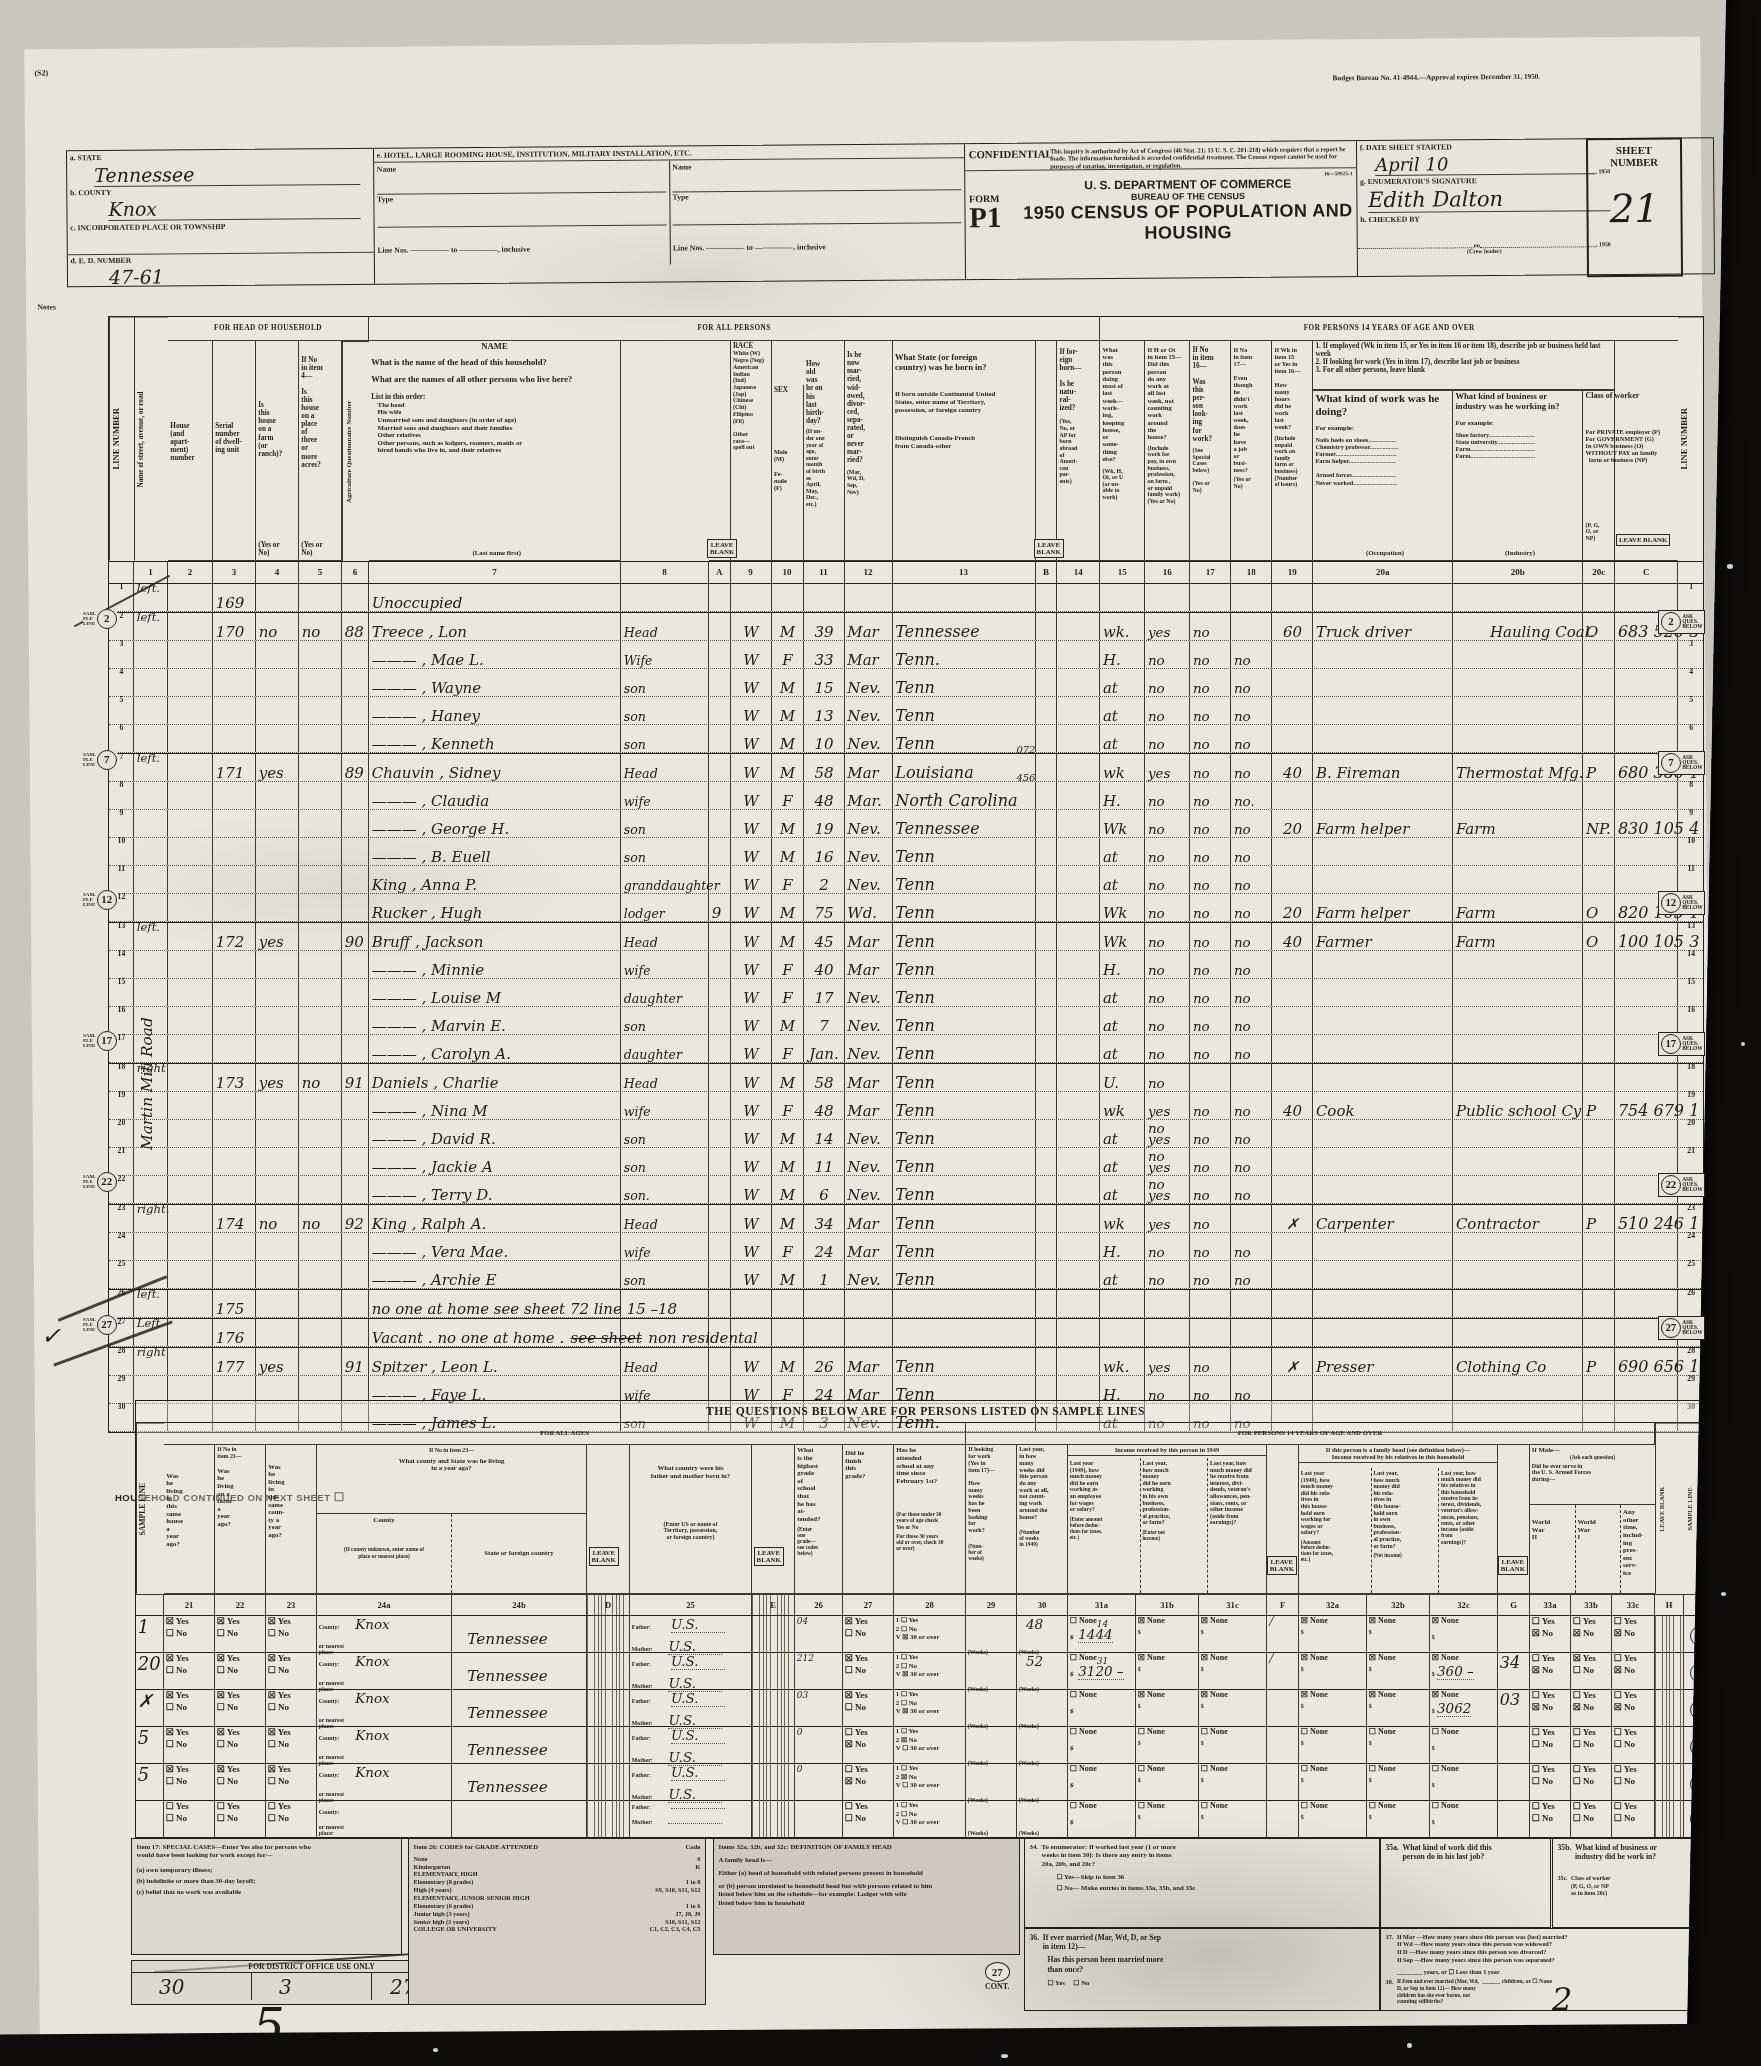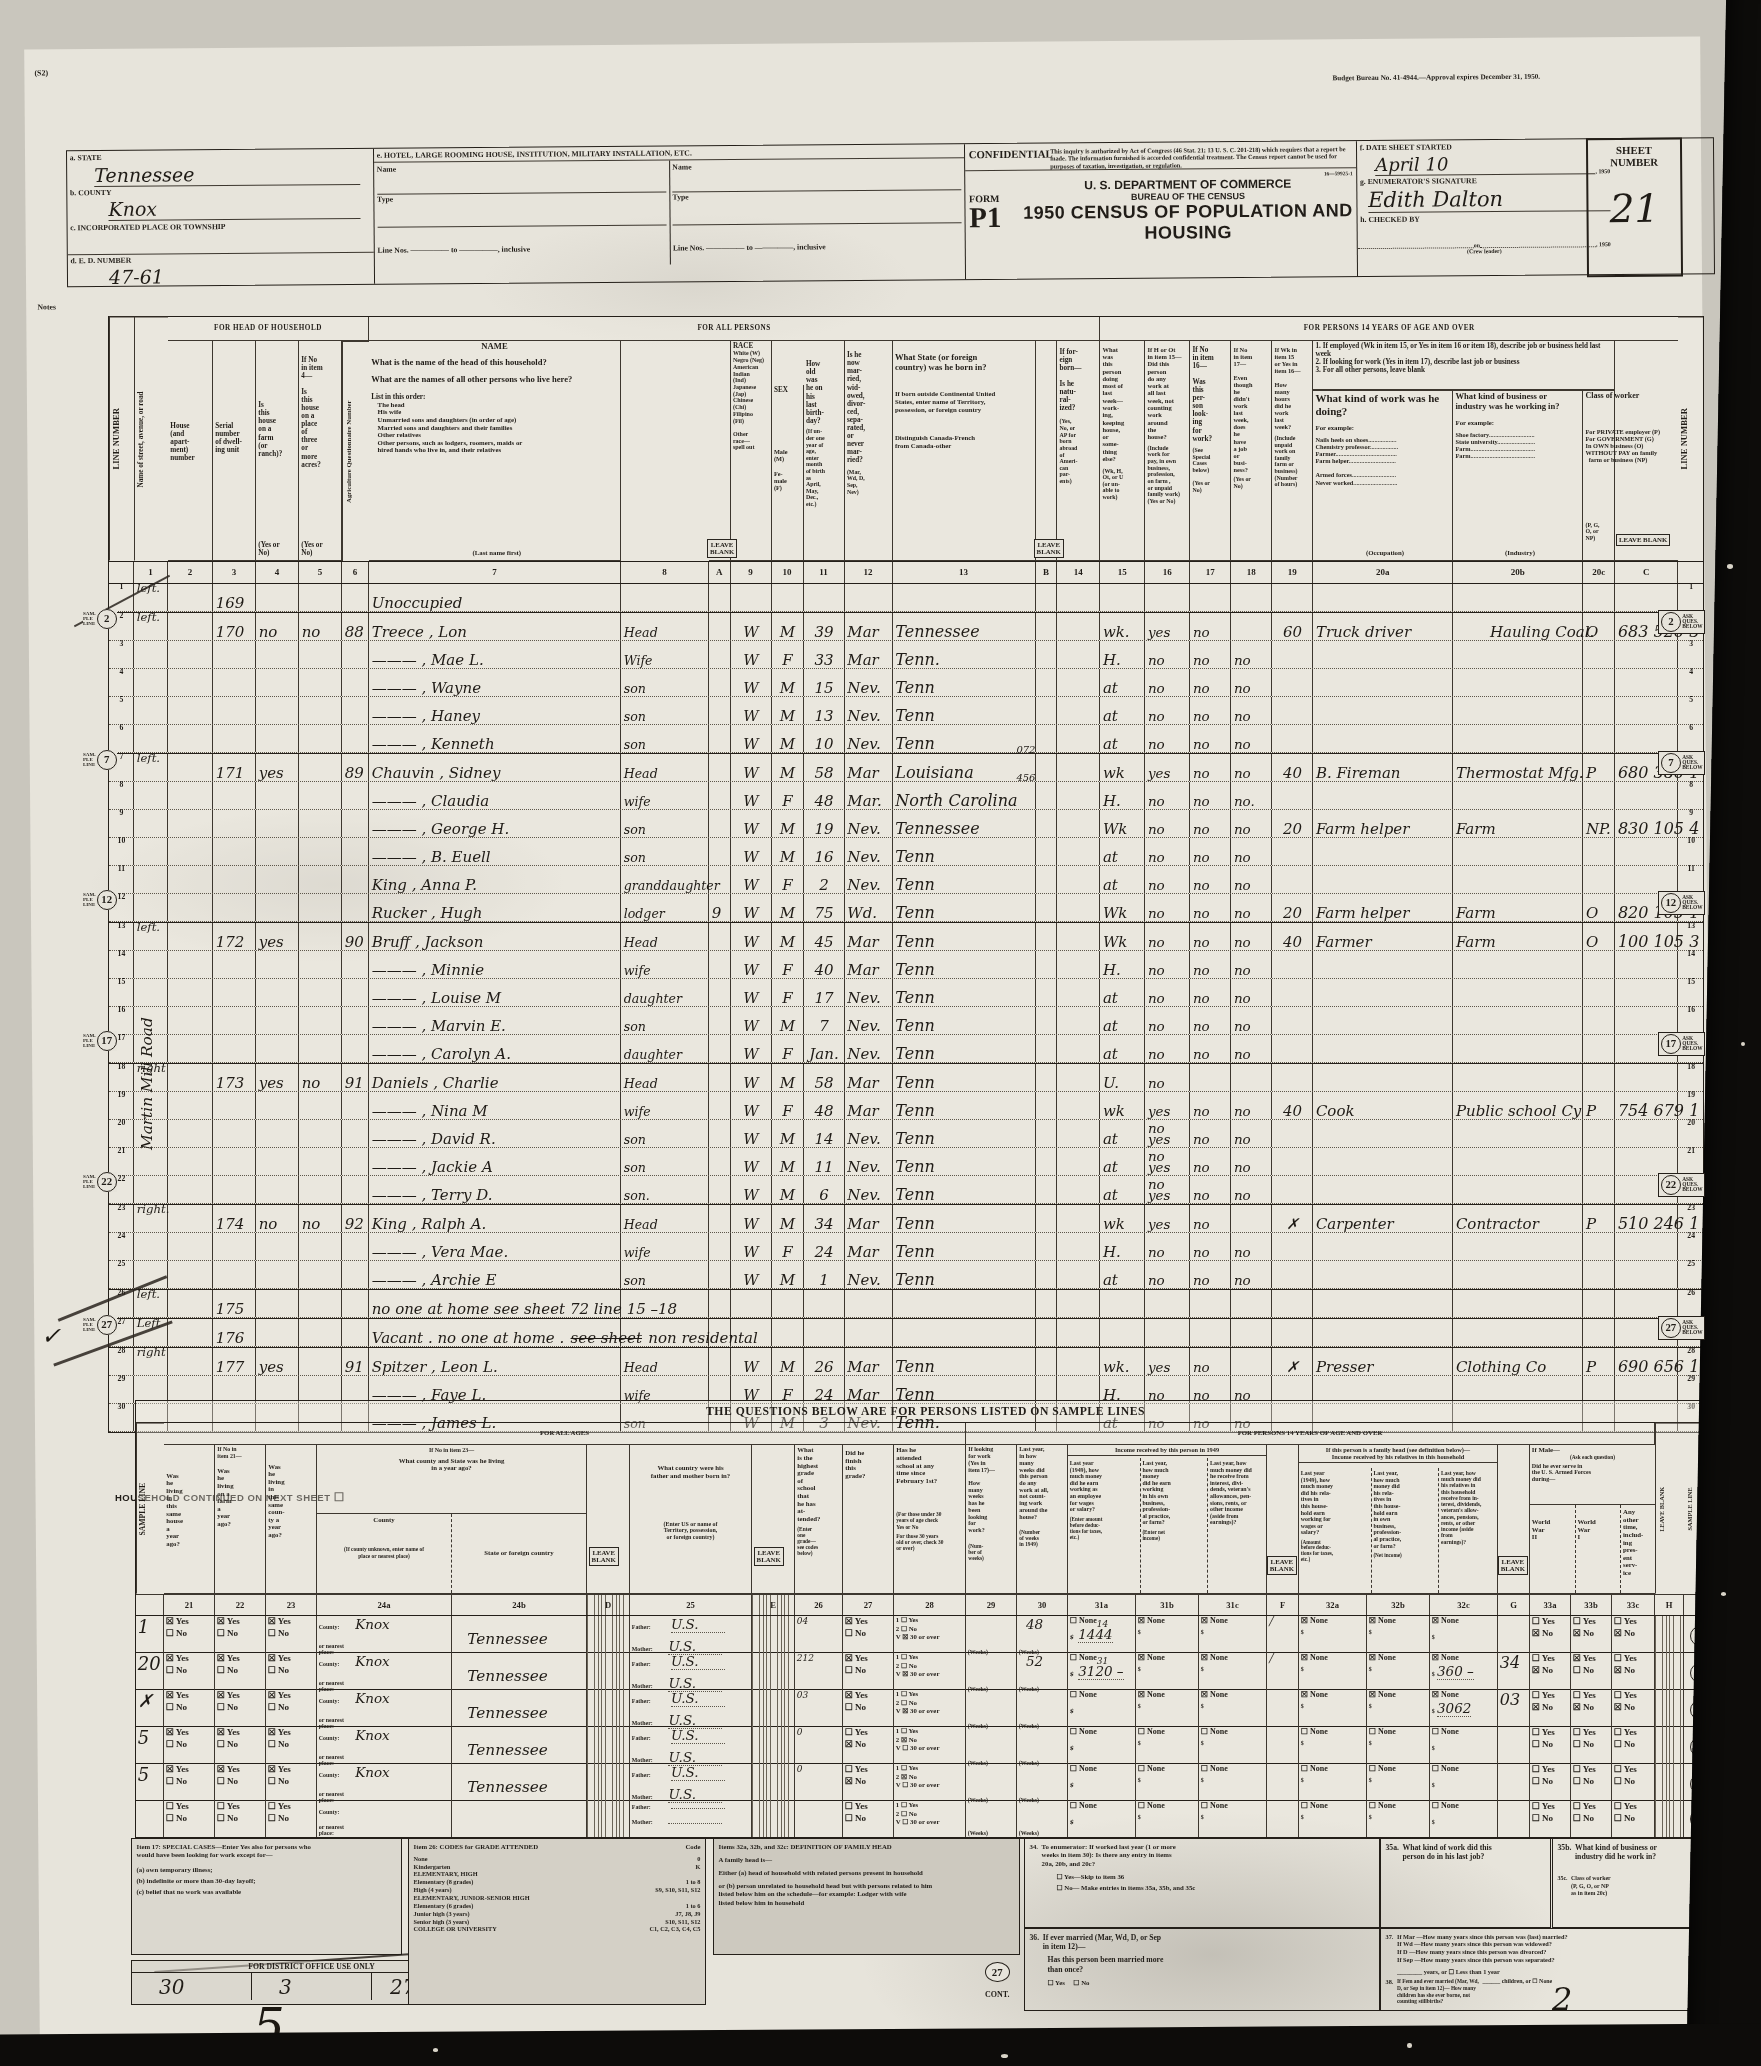--- a/index.html
+++ b/index.html
@@ -2671,21 +2671,21 @@
   <div class="fbox" style="left:713px;top:1838px;width:307px;height:117px;background:#cdc9bf;">
     <div>Items 32a, 32b, and 32c:  DEFINITION OF FAMILY HEAD</div>
     <div style="margin-top:5.4px;">A family head is—</div>
     <div style="margin-top:4.5px;">Either (a) head of household with related persons present in household</div>
     <div class="pre" style="margin-top:3.6px;">or (b) person unrelated to household head but with persons related to him
 listed below him on the schedule—for example: Lodger with wife
 listed below him in household</div>
   </div>
   <div class="h-abs" style="left:985px;top:1962px;text-align:center;">
     <div class="circ" style="margin:0 auto;">27</div>
-    <div class="p" style="font-size:8px;margin-top:8px;">CONT.</div>
+    <div class="p" style="font-size:8px;">CONT.</div>
   </div>
 
   <div class="fbox" style="left:1024px;top:1838px;width:356px;height:90px;background:transparent;">
     <div style="display:flex;gap:3.6px;">
         <span>34.</span>
         <span class="pre">To enumerator: If worked last year (1 or more
 weeks in item 30): Is there any entry in items
 20a, 20b, and 20c?</span>
       </div>
     <div style="margin:4.5px 0 0 27px;">☐  Yes—Skip to item 36</div>

